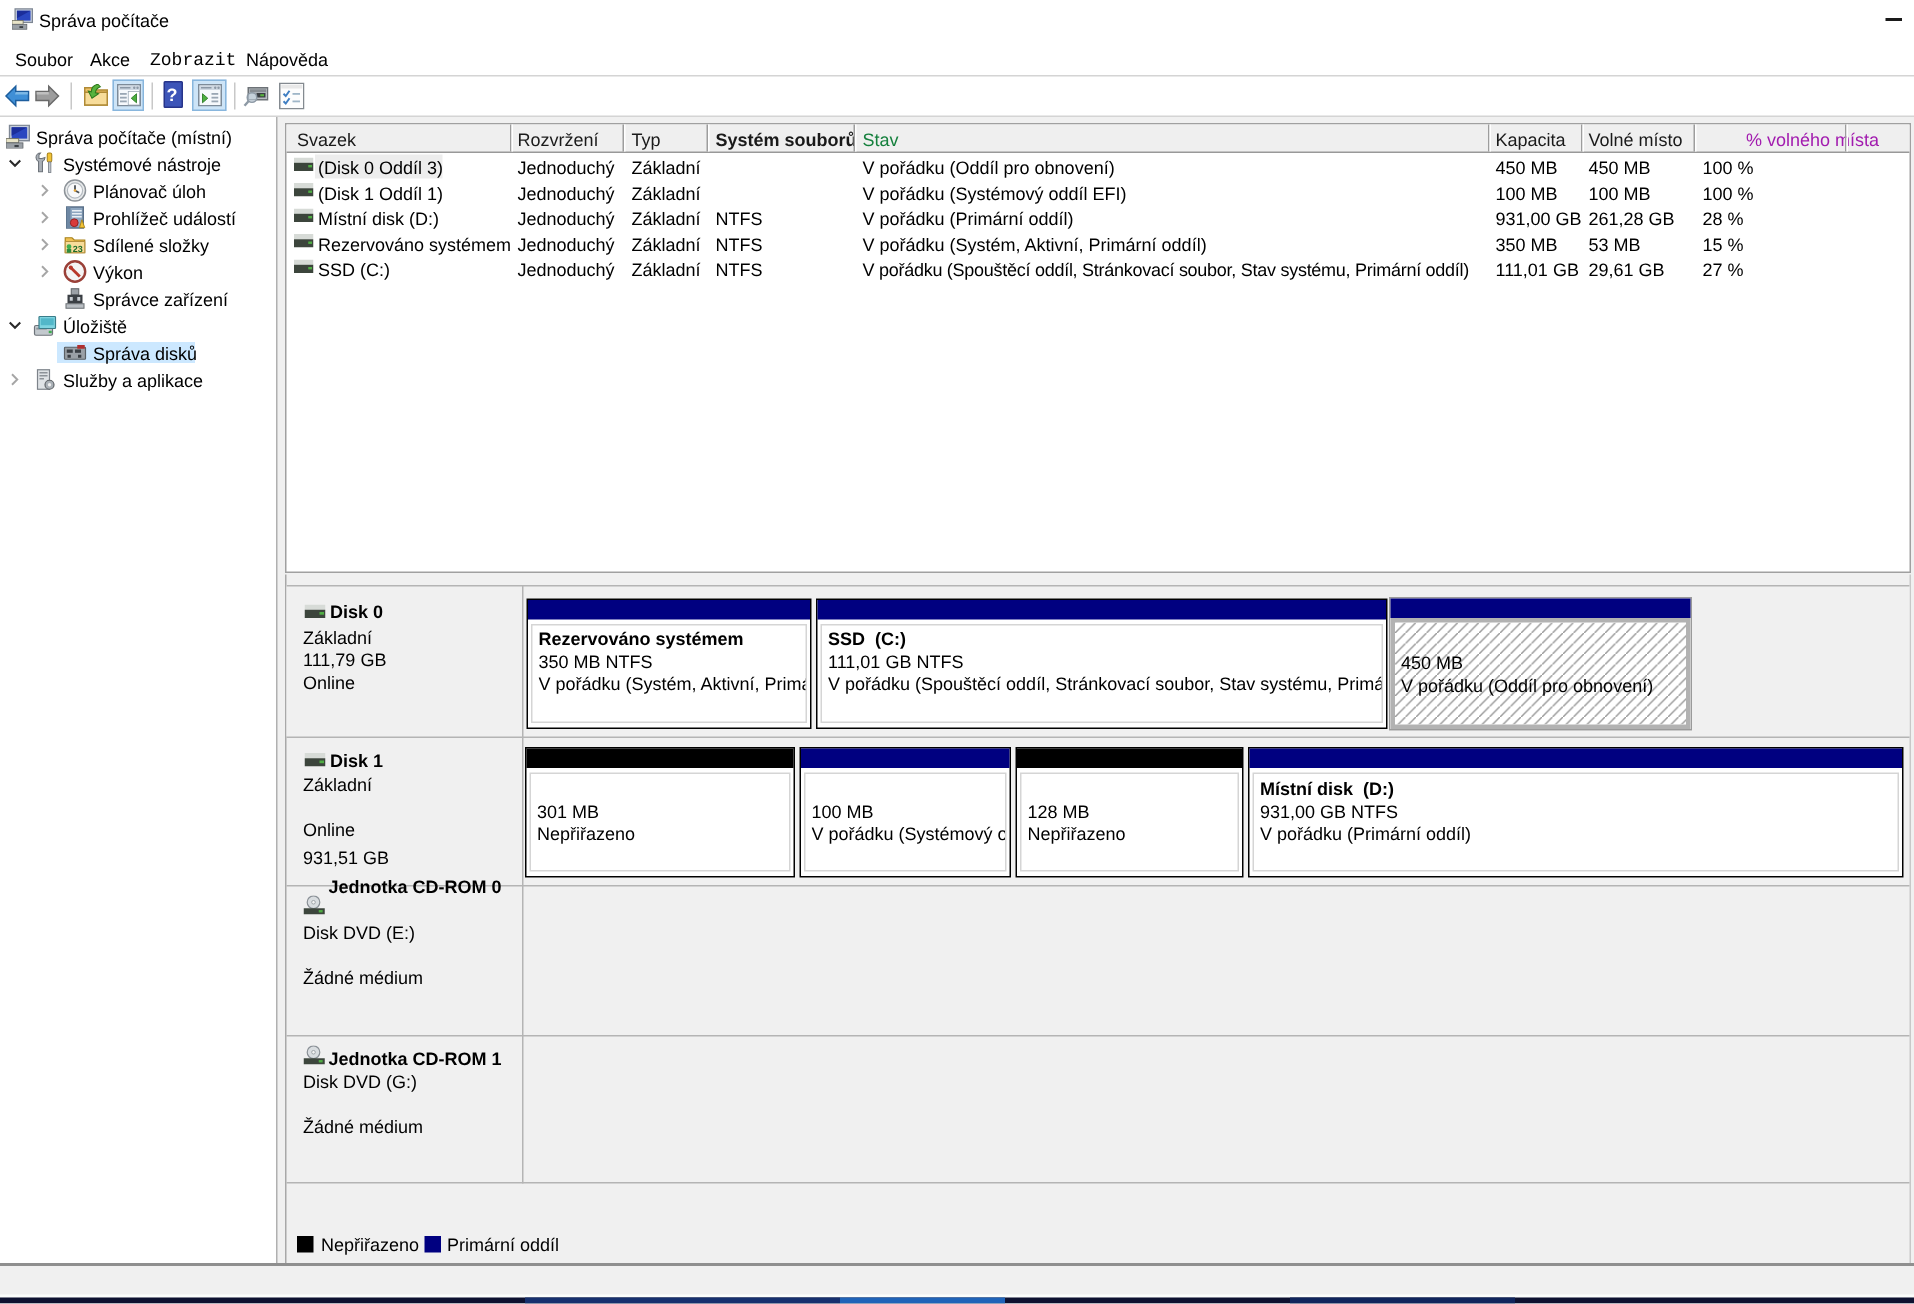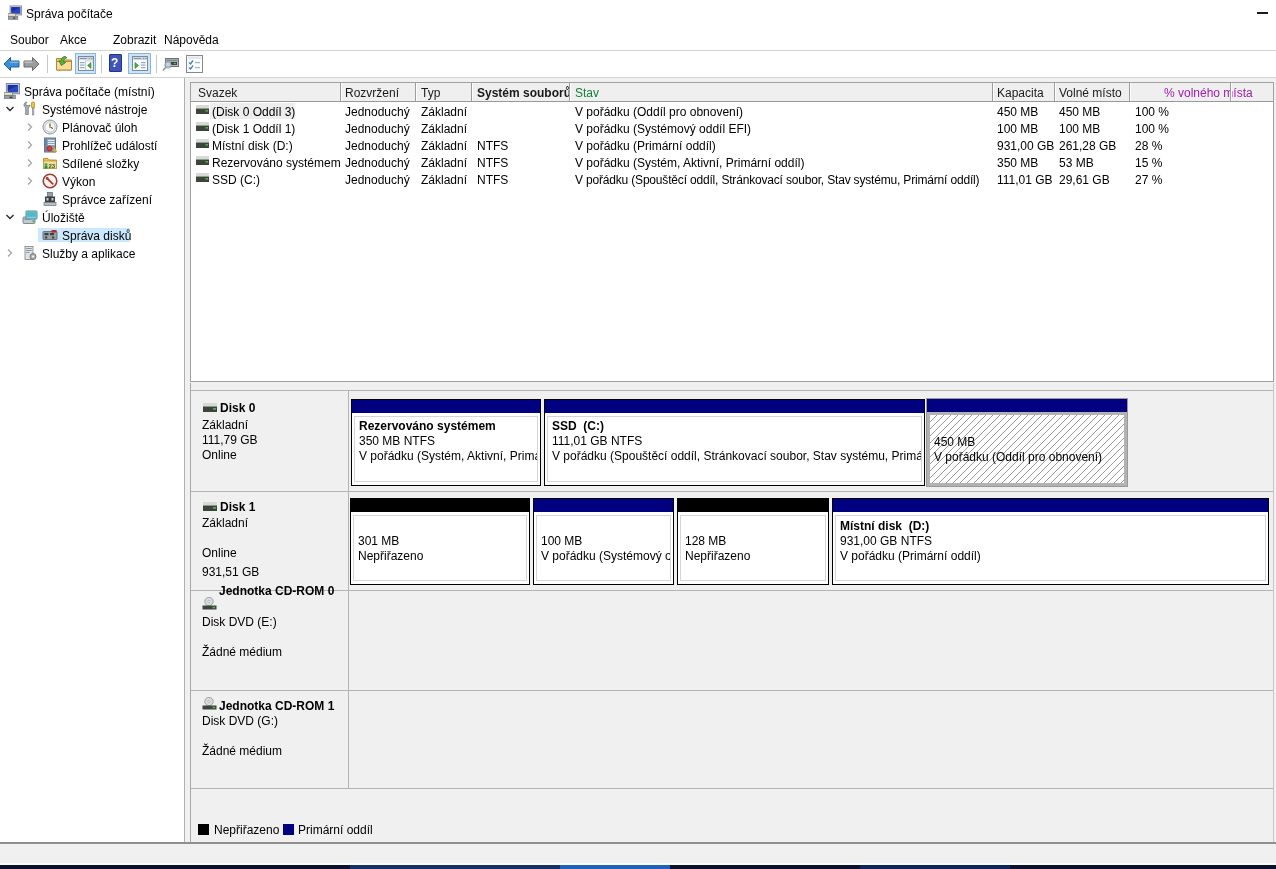--- a/index.html
+++ b/index.html
@@ -21,21 +21,21 @@
   <path d="M4 2 L15 2 L4 8 Z" fill="#1b2e9b"></path>
   <rect x="0" y="10" width="9" height="3" fill="#e8e4c8" stroke="#6b6b5a" stroke-width="0.6"></rect>
   <rect x="0" y="13" width="12" height="4" fill="#9aa0a6" stroke="#5f6468" stroke-width="0.6"></rect>
   <rect x="6" y="14.5" width="3" height="1.5" fill="#3a3f44"></rect>
 </svg>
 <div class="txt" style="left:26px;top:7px;">Správa počítače</div>
 <div class="abs" style="left:1257px;top:12px;width:11px;height:2px;background:#1a1a1a;"></div>
 
 <div class="txt" style="left:10px;top:33px;">Soubor</div>
 <div class="txt" style="left:60px;top:33px;">Akce</div>
-<div class="txt" style="left:113px;top:33px;">Zobrazit</div>
+<div class="txt" style="left:100px;top:33px;font-family:Liberation Mono, monospace;">Zobrazit</div>
 <div class="txt" style="left:164px;top:33px;">Nápověda</div>
 
 <svg class="abs" style="left:3px;top:56px;" width="17" height="16" viewBox="0 0 17 16">
   <path d="M7.5 1.5 L7.5 5 L16 5 L16 11 L7.5 11 L7.5 14.5 L1 8 Z" fill="#3f8fd6" stroke="#1d5e9e"></path>
   <path d="M7.5 5.4 L15.6 5.4 L15.6 7 L7 7 Z" fill="#8cc2ea" opacity="0.8"></path>
 </svg>
 <svg class="abs" style="left:23px;top:56px;" width="17" height="16" viewBox="0 0 17 16">
   <path d="M9.5 1.5 L9.5 5 L1 5 L1 11 L9.5 11 L9.5 14.5 L16 8 Z" fill="#9d9d9d" stroke="#6a6a6a"></path>
   <path d="M1.4 5.4 L9.5 5.4 L9.5 7 L1.4 7 Z" fill="#c9c9c9" opacity="0.8"></path>
 </svg>

